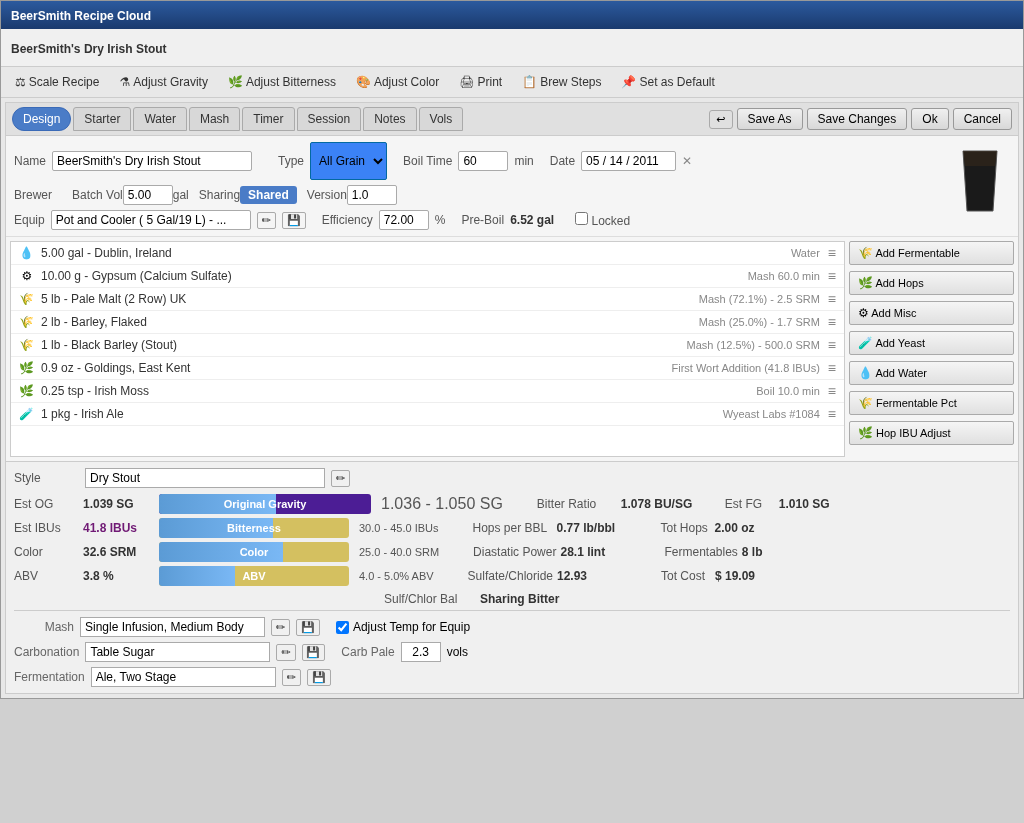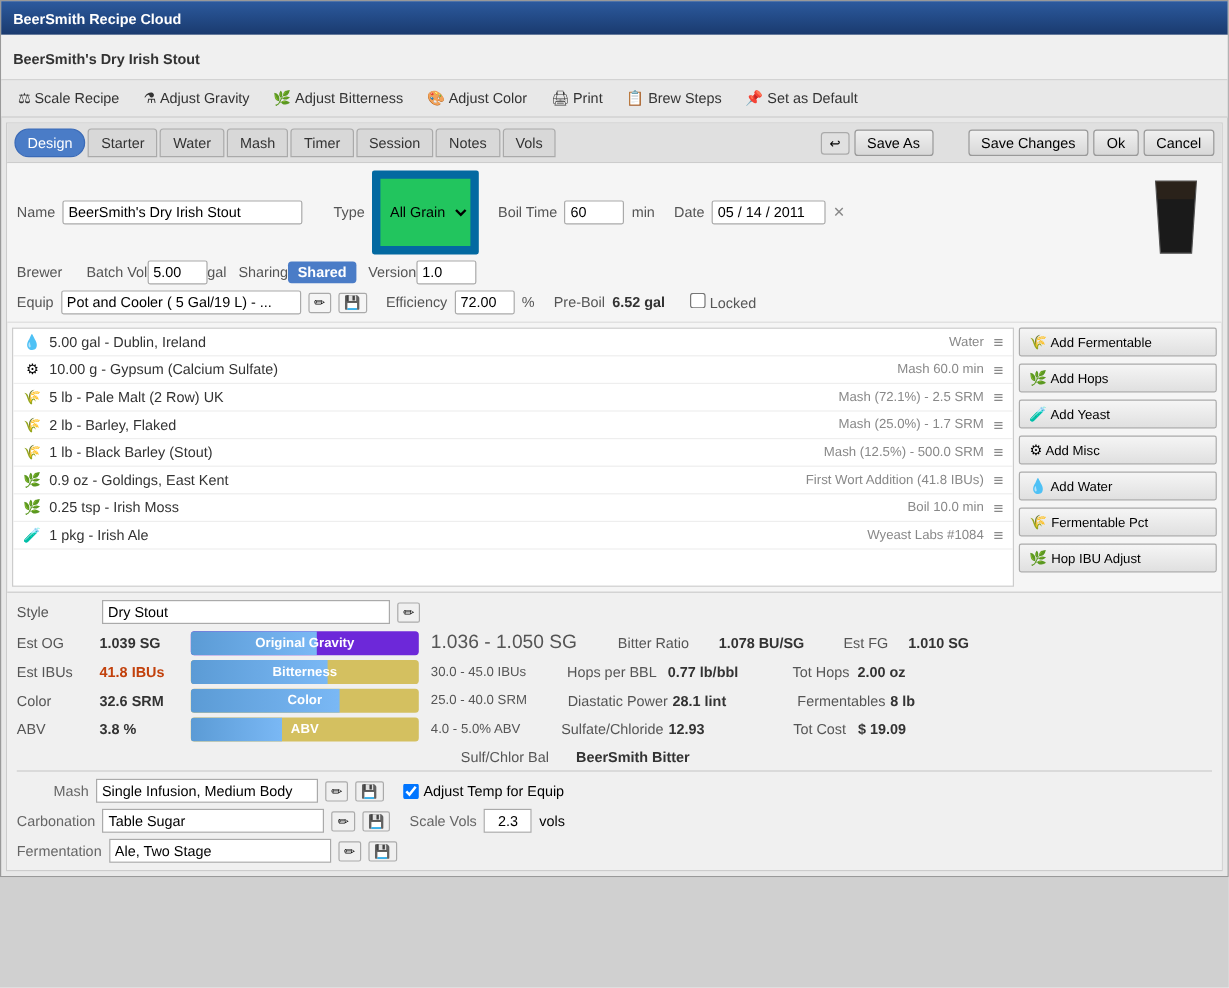--- a/index.html
+++ b/index.html
@@ -16,27 +16,27 @@
 
     .main-content { background: #f5f5f5; border: 1px solid #ccc; margin: 4px; }
 
     .tabs-row { display: flex; align-items: center; padding: 4px 6px; background: #e0e0e0; border-bottom: 1px solid #ccc; gap: 2px; }
     .tab { padding: 4px 10px; border: 1px solid #aaa; border-radius: 3px 3px 0 0; cursor: pointer; background: #d8d8d8; color: #333; }
     .tab.active { background: #4a7cc7; color: white; border-color: #3a6ab7; border-radius: 12px; }
     .tabs-right { margin-left: auto; display: flex; align-items: center; gap: 4px; }
     .undo-btn { background: none; border: 1px solid #aaa; border-radius: 3px; padding: 2px 6px; cursor: pointer; font-size: 11px; }
     .save-as-btn, .save-changes-btn, .ok-btn, .cancel-btn { padding: 3px 10px; border: 1px solid #999; border-radius: 3px; cursor: pointer; font-size: 12px; }
     .save-as-btn { background: linear-gradient(to bottom, #f0f0f0, #d8d8d8); }
-    .save-changes-btn { background: linear-gradient(to bottom, #f0f0f0, #d8d8d8); margin-left: 25px; }
+    .save-changes-btn { background: linear-gradient(to bottom, #f0f0f0, #d8d8d8); }
     .ok-btn { background: linear-gradient(to bottom, #f0f0f0, #d8d8d8); }
     .cancel-btn { background: linear-gradient(to bottom, #f0f0f0, #d8d8d8); }
     .form-label { color: #555; min-width: fit-content; }
     .form-input { border: 1px solid #aaa; border-radius: 2px; padding: 2px 4px; background: white; }
     .form-input-sm { width: 50px; }
-    .form-select { border: 7px solid #0369a1; border-radius: 2px; padding: 20px 4px; background: #22c55e; }
+    .form-select { border: 1px solid #0369a1; border-radius: 2px; padding: 10px 4px; background: #3b82f6; }
 
     .shared-badge { background: #4a7cc7; color: white; padding: 2px 8px; border-radius: 3px; font-weight: bold; }
     .icon-btn { background: none; border: 1px solid #aaa; border-radius: 2px; padding: 1px 4px; cursor: pointer; font-size: 11px; }
     .ingredient-row { display: flex; align-items: center; padding: 3px 8px; border-bottom: 1px solid #eee; }
     .ingredient-icon { width: 16px; margin-right: 6px; text-align: center; }
     .ingredient-name { flex: 1; color: #333; }
     .ingredient-detail { color: #888; font-size: 11px; margin-right: 8px; }
     .menu-icon { color: #888; cursor: pointer; font-size: 14px; }
     .action-btn { display: block; width: 100%; text-align: left; padding: 4px 8px; border: 1px solid #aaa; border-radius: 2px; margin-bottom: 3px; cursor: pointer; background: linear-gradient(to bottom, #f5f5f5, #e0e0e0); font-size: 11px; }
 
@@ -214,24 +214,24 @@
         <div style="height: 30px;"></div>
       </div>
       <div class="actions-panel">
         <button class="action-btn">
           <span>🌾</span> Add Fermentable
         </button>
         <button class="action-btn">
           <span>🌿</span> Add Hops
         </button>
         <button class="action-btn">
+          <span>⚙</span> Add Misc
+        </button>
+        <button class="action-btn">
           <span>🧪</span> Add Yeast
-        </button>
-        <button class="action-btn">
-          <span>⚙</span> Add Misc
         </button>
         <button class="action-btn">
           <span>💧</span> Add Water
         </button>
         <button class="action-btn">
           <span>🌾</span> Fermentable Pct
         </button>
         <button class="action-btn">
           <span>🌿</span> Hop IBU Adjust
         </button>
@@ -242,35 +242,35 @@
 
       <div style="display: flex; align-items: center; gap: 6px; margin-bottom: 6px;">
         <span class="stat-label">Style</span>
         <input type="text" style="border: 1px solid rgb(170, 170, 170); padding: 2px 4px; width: 240px; background: white;" value="Dry Stout">
         <button class="icon-btn">✏</button>
       </div>
 
       <div style="display: flex; align-items: center; gap: 4px; margin-bottom: 4px;">
         <span style="color: #555; min-width: 65px;">Est OG</span>
         <span style="color: #333; font-weight: bold; min-width: 72px;">1.039 SG</span>
-        <div style="width: 190px; height: 20px; position: relative; border-radius: 3px; overflow: hidden; background: #6d28d9;">
+        <div style="width: 212px; height: 20px; position: relative; border-radius: 3px; overflow: hidden; background: #4c1d95;">
           <div style="height: 100%; width: 55%; background: linear-gradient(to right, #5b9bd5, #7ab8f5);"></div>
           <div style="position: absolute; top: 0; left: 0; right: 0; bottom: 0; display: flex; align-items: center; justify-content: center; font-size: 11px; color: white; font-weight: bold;">Original Gravity</div>
         </div>
         <span style="color: #555; font-size: 16px; margin-left: 6px;">1.036 - 1.050 SG</span>
 
         <span style="color: #555; margin-left: 30px; min-width: 80px;">Bitter Ratio</span>
         <span style="color: #333; font-weight: bold; min-width: 90px;">1.078 BU/SG</span>
         <span style="color: #555; margin-left: 10px; min-width: 50px;">Est FG</span>
         <span style="color: #333; font-weight: bold;">1.010 SG</span>
       </div>
 
       <div style="display: flex; align-items: center; gap: 4px; margin-bottom: 4px;">
         <span style="color: #555; min-width: 65px;">Est IBUs</span>
-        <span style="color: #c2410c; font-weight: bold; min-width: 72px;">41.8 IBUs</span>
+        <span style="color: #701a75; font-weight: bold; min-width: 72px;">41.8 IBUs</span>
         <div style="width: 190px; height: 20px; position: relative; border-radius: 3px; overflow: hidden; background: #d4c060;">
           <div style="height: 100%; width: 60%; background: linear-gradient(to right, #5b9bd5, #7ab8f5);"></div>
           <div style="position: absolute; top: 0; left: 0; right: 0; bottom: 0; display: flex; align-items: center; justify-content: center; font-size: 11px; color: white; font-weight: bold;">Bitterness</div>
         </div>
         <span style="color: #555; font-size: 11px; margin-left: 6px;">30.0 - 45.0 IBUs</span>
 
         <span style="color: #555; margin-left: 30px; min-width: 80px;">Hops per BBL</span>
         <span style="color: #333; font-weight: bold; min-width: 90px;">0.77 lb/bbl</span>
         <span style="color: #555; margin-left: 10px; min-width: 50px;">Tot Hops</span>
         <span style="color: #333; font-weight: bold;">2.00 oz</span>
@@ -301,42 +301,42 @@
         <span style="color: #555; font-size: 11px; margin-left: 6px;">4.0 - 5.0% ABV</span>
 
         <span style="color: #555; margin-left: 30px; min-width: 80px;">Sulfate/Chloride</span>
         <span style="color: #333; font-weight: bold; min-width: 90px;">12.93</span>
         <span style="color: #555; margin-left: 10px; min-width: 50px;">Tot Cost</span>
         <span style="color: #333; font-weight: bold;">$ 19.09</span>
       </div>
 
       <div style="display: flex; align-items: center; gap: 16px; margin-bottom: 4px; margin-left: 370px;">
         <span style="color: #555; min-width: 80px;">Sulf/Chlor Bal</span>
-        <span style="color: #333; font-weight: bold;">BeerSmith Bitter</span>
+        <span style="color: #333; font-weight: bold;">Sharing Bitter</span>
       </div>
 
       <div style="border-top: 1px solid #ccc; padding-top: 6px; margin-top: 4px;">
 
         <div style="display: flex; align-items: center; gap: 6px; margin-bottom: 5px;">
           <span style="color: #666; min-width: 60px; text-align: right;">Mash</span>
           <input type="text" style="border: 1px solid rgb(170, 170, 170); padding: 2px 4px; width: 185px; background: white;" value="Single Infusion, Medium Body">
           <button class="icon-btn">✏</button>
           <button class="icon-btn">💾</button>
           <label style="display: flex; align-items: center; gap: 4px; margin-left: 10px;">
             <input type="checkbox" checked="" style="">
             <span>Adjust Temp for Equip</span>
           </label>
         </div>
 
         <div style="display: flex; align-items: center; gap: 6px; margin-bottom: 5px;">
           <span style="color: #666; min-width: 60px; text-align: right;">Carbonation</span>
           <input type="text" style="border: 1px solid rgb(170, 170, 170); padding: 2px 4px; width: 185px; background: white;" value="Table Sugar">
           <button class="icon-btn">✏</button>
           <button class="icon-btn">💾</button>
-          <span style="margin-left: 10px; color: #666;">Scale Vols</span>
+          <span style="margin-left: 10px; color: #666;">Carb Pale</span>
           <input type="text" style="border: 1px solid rgb(170, 170, 170); padding: 2px 4px; width: 40px; background: white; text-align: center;" value="2.3">
           <span>vols</span>
         </div>
 
         <div style="display: flex; align-items: center; gap: 6px;">
           <span style="color: #666; min-width: 60px; text-align: right;">Fermentation</span>
           <input type="text" style="border: 1px solid rgb(170, 170, 170); padding: 2px 4px; width: 185px; background: white;" value="Ale, Two Stage">
           <button class="icon-btn">✏</button>
           <button class="icon-btn">💾</button>
         </div>

